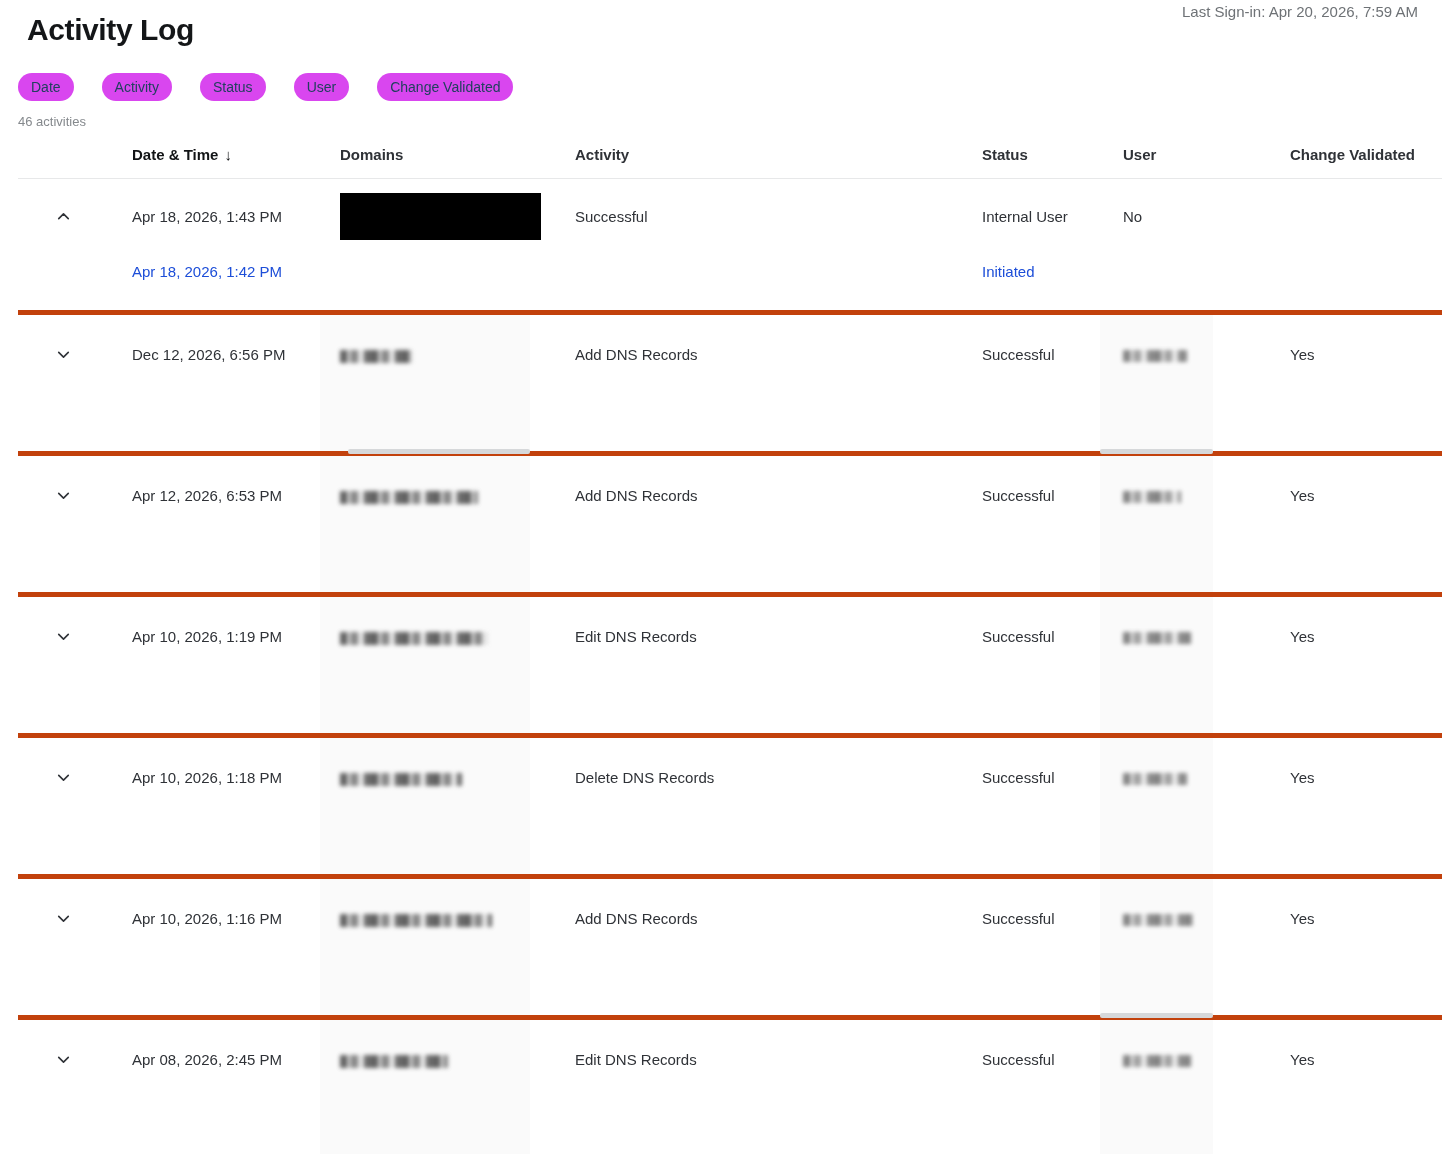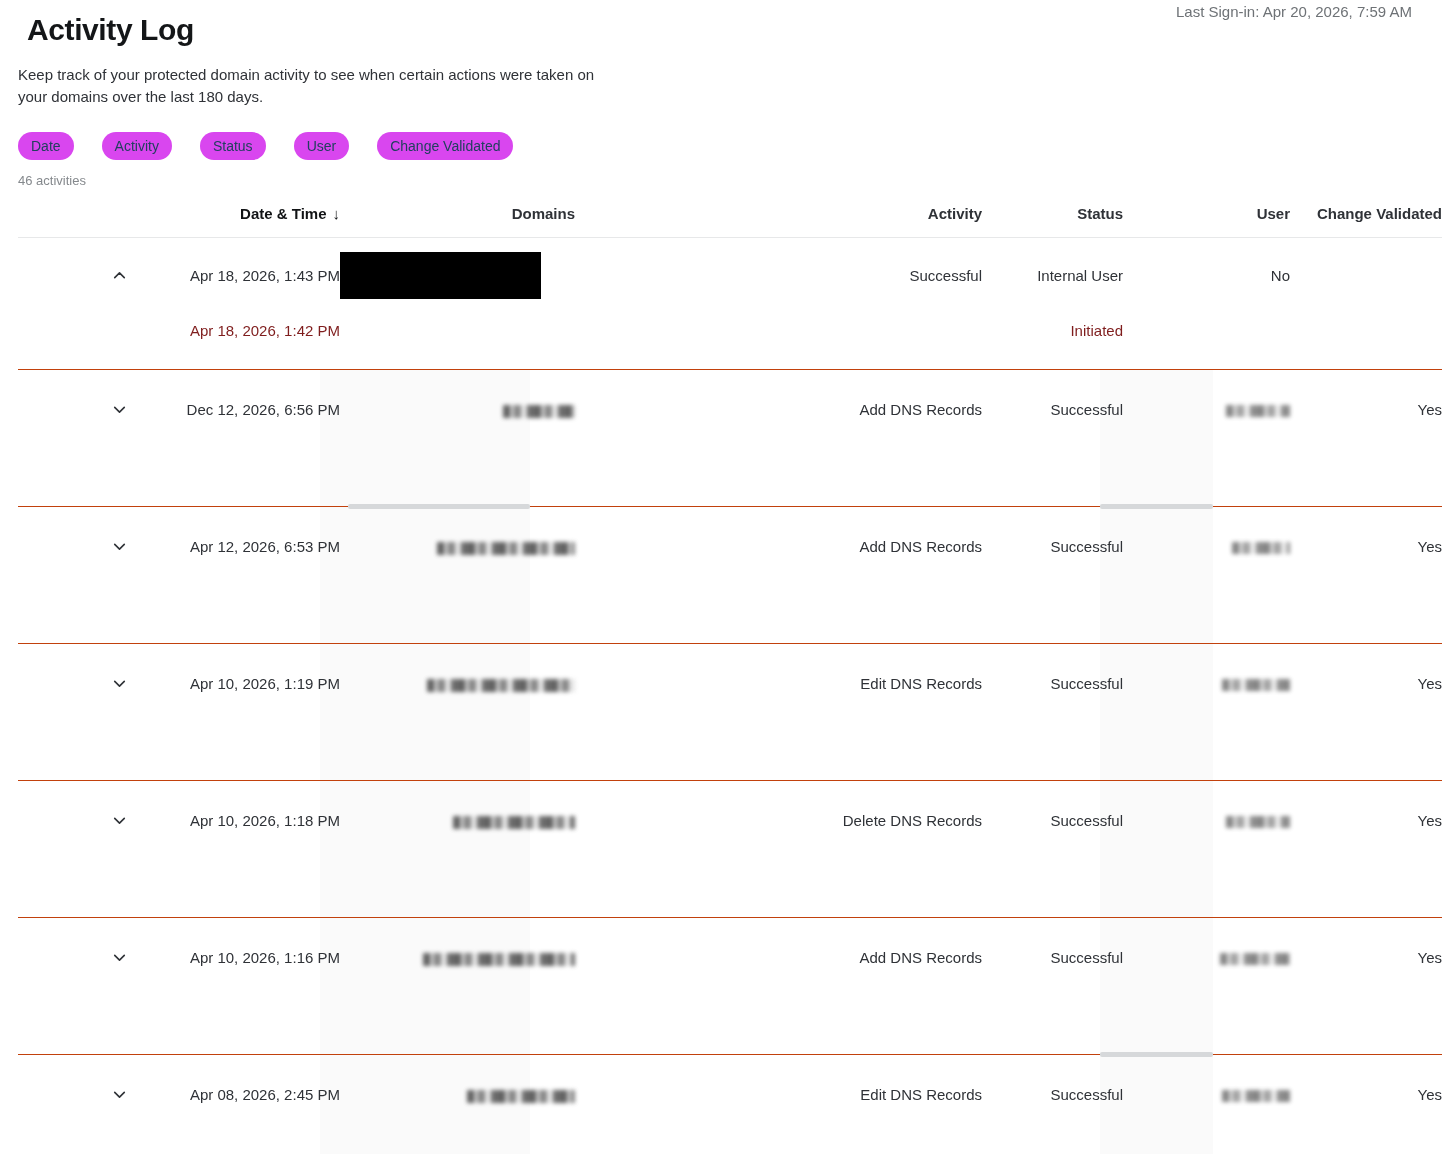--- a/index.html
+++ b/index.html
@@ -5,21 +5,21 @@
   * { box-sizing: border-box; }
   html,body { margin:0; padding:0; }
   body {
     width:1442px; height:1154px; overflow:hidden;
     background:#ffffff; color:#2f3237;
     font-family:"Liberation Sans", sans-serif;
   }
   .page { position:relative; padding-left:18px; padding-top:2px; }
 
   .last-signin {
-    position:absolute; top:3px; right:30px;
+    position:absolute; top:3px; right:24px;
     font-size:15px; color:#6e7276;
   }
   h1.page-title {
     margin:9px; font-size:30px; line-height:38px;
     font-weight:700; letter-spacing:-0.4px; color:#141618;
   }
   .desc {
     margin-top:15px; font-size:15px; line-height:22px;
     color:#2f3237; max-width:606px;
   }
@@ -29,34 +29,33 @@
     border-radius:16px; padding:6px 13px; font-size:14px; line-height:16px;
     font-family:inherit;
   }
   .count { margin-top:13px; font-size:13px; color:#85898d; }
 
   
   .grid {
     display:grid;
     grid-template-columns:114px 208px 235px 407px 141px 167px 1fr;
     align-items:center;
-    text-align:right;
   }
   .table-wrap { position:relative; margin-top:2px; }
   .thead { min-height:48px; border-bottom:1px solid #e7e8e9; }
   .th { font-weight:700; font-size:13.5px; color:#26292c; }
   .th.sorted { font-size:15px; color:#121416; }
   .sort-arrow { font-weight:400; font-size:15px; margin-left:6px; }
 
-  .row { position:relative; border-bottom:1px solid #c2410c; z-index:1; }
+  .row { position:relative; border-bottom:5px solid #c2410c; z-index:1; }
   .line.main { min-height:79px; }
   .row.expanded .line.main { min-height:74px; }
   .line.sub { min-height:57px; align-items:start; padding-top:10px; }
   .cell { font-size:15px; color:#2f3237; }
-  .muted { color:#7f1d1d; }
+  .muted { color:#1d4ed8; }
   .c-chevron { padding-left:33px; }
   .chevron-btn {
     background:none; border:none; padding:4px; cursor:pointer;
     display:inline-flex; align-items:center; justify-content:center;
   }
   .chev { display:block; }
   .black-box { width:201px; height:47px; background:#000; }
   .blur-chip {
     display:inline-block; height:13px; border-radius:1px; vertical-align:middle;
     background:repeating-linear-gradient(90deg,#3c3c3c 0 7px,#b9b9b9 7px 11px,#6a6a6a 11px 18px,#e0e0e0 18px 24px,#4a4a4a 24px 31px);
@@ -74,21 +73,20 @@
 </style>
 </head>
 <body>
 
 <div class="page">
 
   <div class="last-signin">Last Sign-in: Apr 20, 2026, 7:59 AM</div>
 
   <h1 class="page-title">Activity Log</h1>
 
-  <p class="desc">Keep track of your protected domain activity to see when certain actions were taken on your domains over the last 180 days.</p>
 
   <div class="chips">
     <button class="chip">Date</button>
     <button class="chip">Activity</button>
     <button class="chip">Status</button>
     <button class="chip">User</button>
     <button class="chip">Change Validated</button>
   </div>
 
   <div class="count">46 activities</div>

